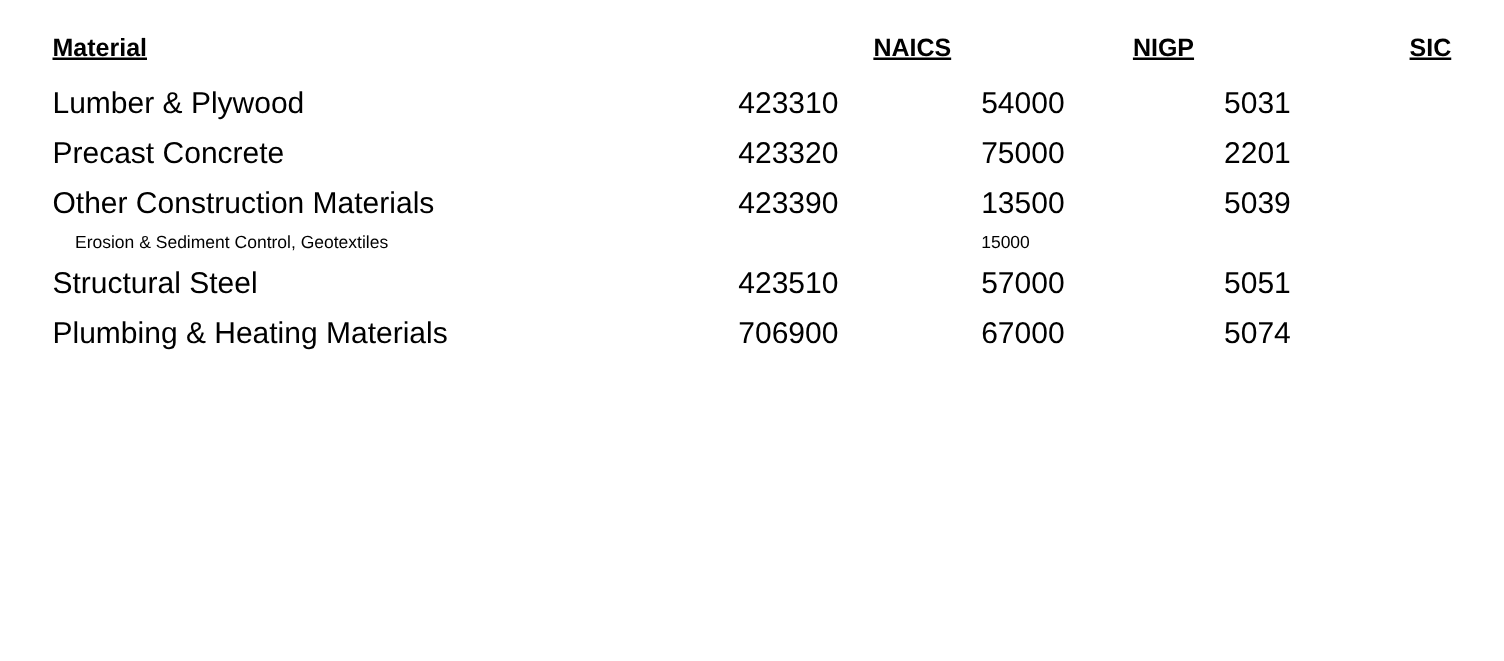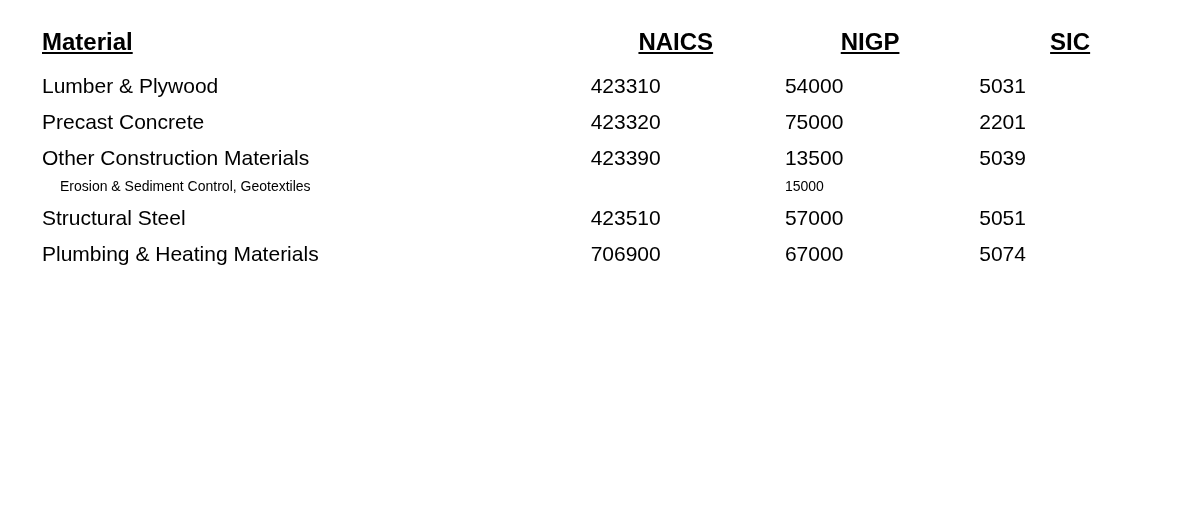--- a/index.html
+++ b/index.html
@@ -18,35 +18,35 @@
       min-height: 529px;
     }
 
     table {
       width: 100%;
       border-collapse: collapse;
     }
 
     thead tr th {
       font-weight: bold;
-      font-size: 24px;
+      font-size: 20px;
       text-decoration: underline;
       padding: 8px 12px 12px 12px;
       text-align: left;
       vertical-align: bottom;
     }
 
     thead tr th.num-col {
-      text-align: center;
+      text-align: right;
     }
 
     tbody tr td {
       padding: 6px 12px;
       vertical-align: middle;
-      font-size: 21px;
+      font-size: 24px;
     }
 
     tbody tr td.num-col {
       text-align: left;
     }
 
     .sub-row td {
       padding-top: 2px;
       padding-bottom: 6px;
       font-size: 14px;

